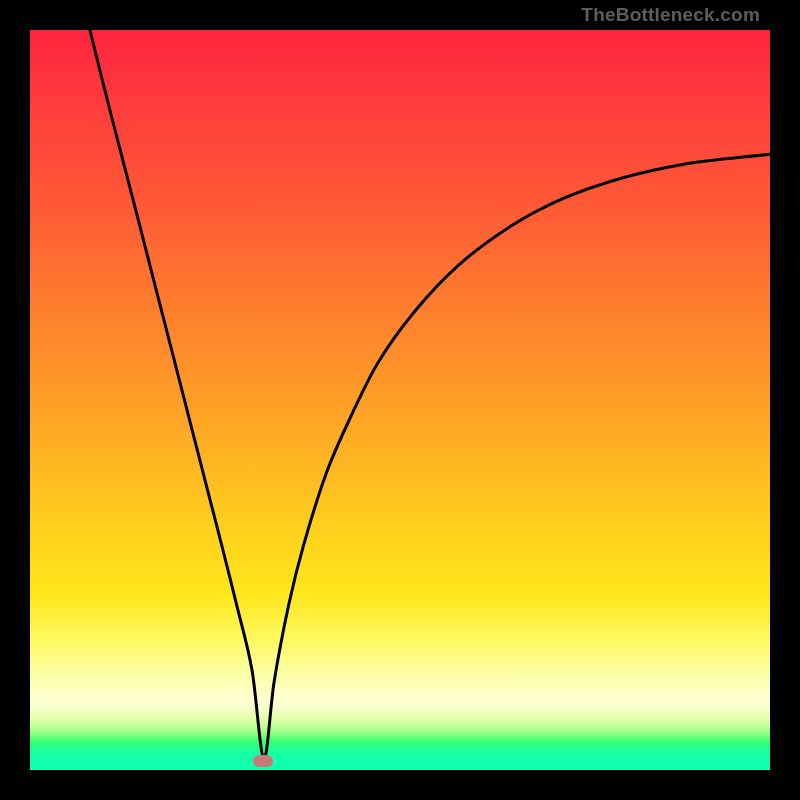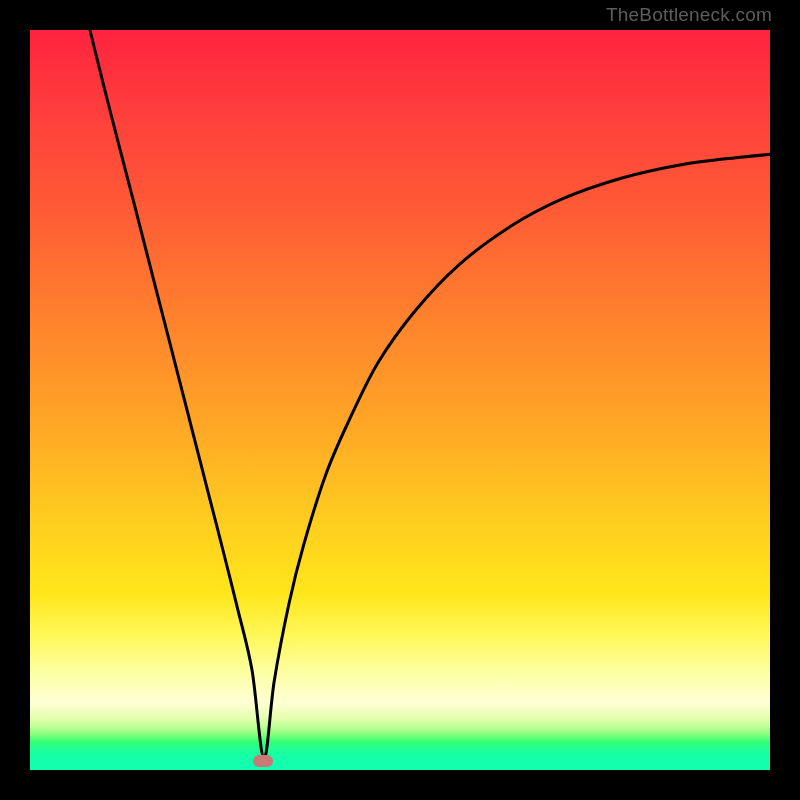--- a/index.html
+++ b/index.html
@@ -45,25 +45,25 @@
         #7fff7b 95.3%,
         #36ff78 96.2%,
         #24ff91 97%,
         #15ffa6 98%,
         #10ffb3 100%
       );
   }
   .watermark {
     position: absolute;
     top: 4px;
-    right: 28px;
+    right: 40px;
     color: #5d5d5d;
     font-size: 19px;
     letter-spacing: 0.2px;
-    font-weight: 400;
+    font-weight: 700;
   }
   svg.curve {
     position: absolute;
     left: 0;
     top: 0;
     width: 740px;
     height: 740px;
     overflow: visible;
   }
   .marker {

